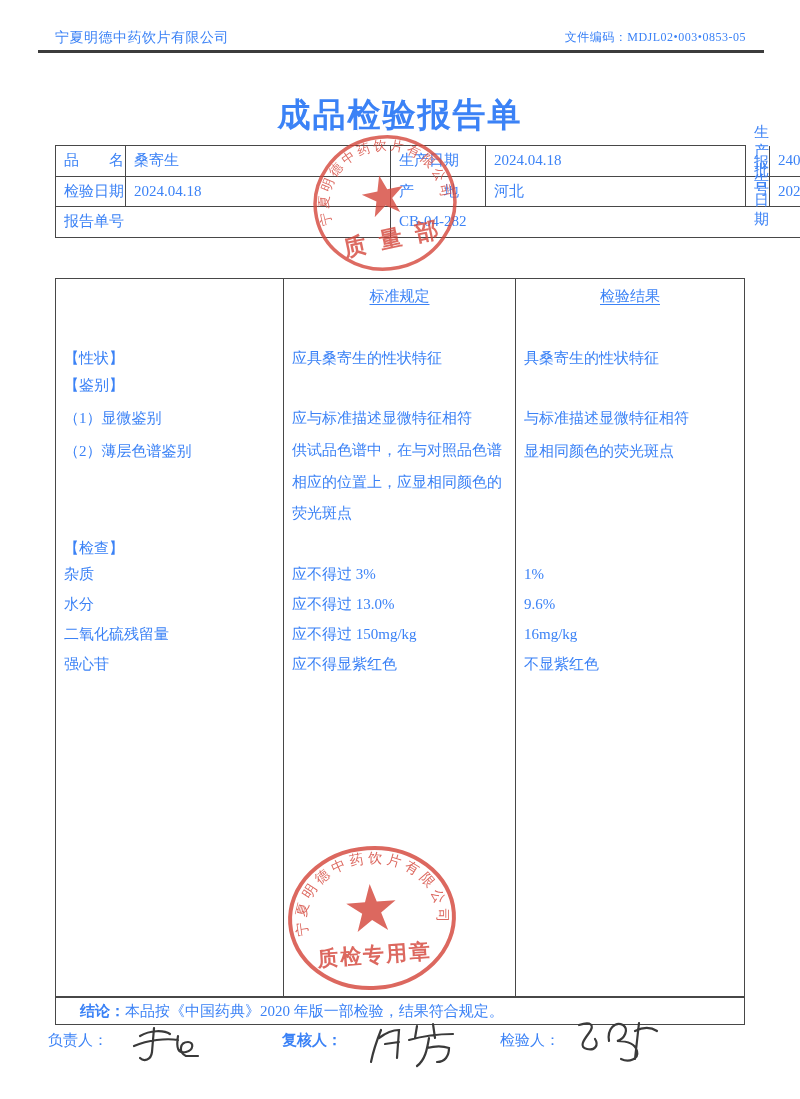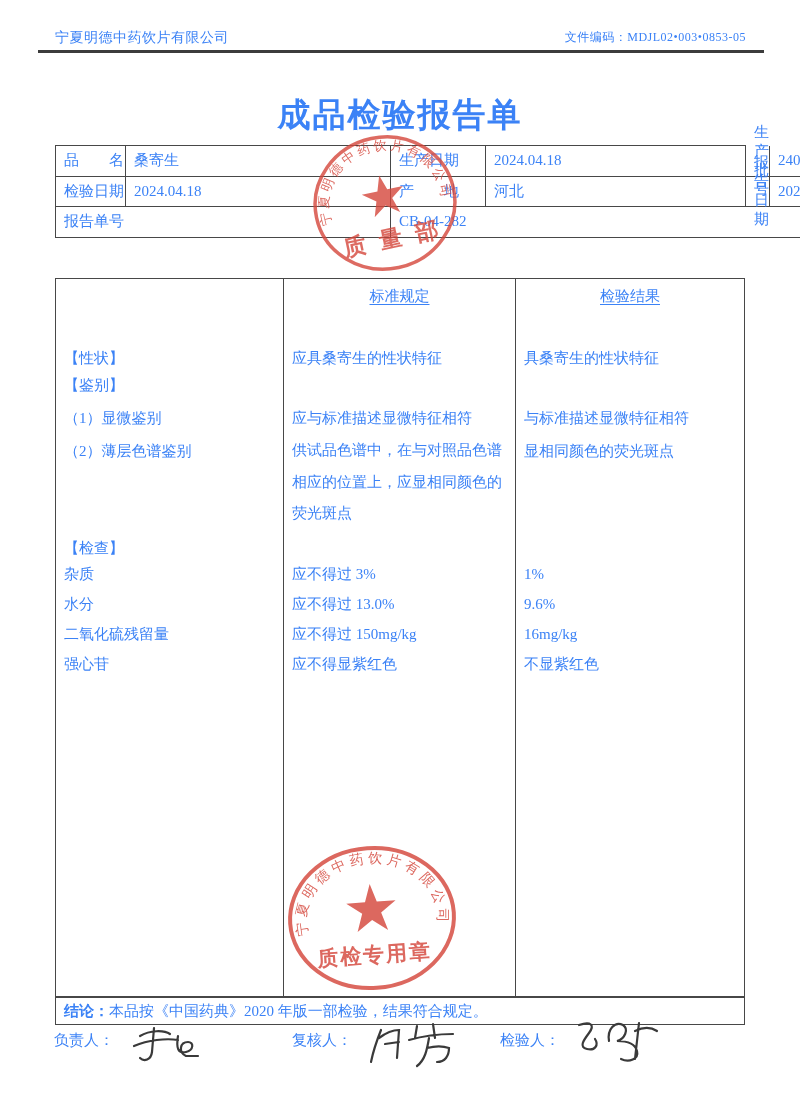--- a/index.html
+++ b/index.html
@@ -36,25 +36,25 @@
   .irow{position:absolute;left:0;width:100%;line-height:19px;}
   .irow .c1{position:absolute;left:8px;width:212px;}
   .irow .c2{position:absolute;left:236px;width:218px;}
   .irow .c3{position:absolute;left:468px;width:214px;}
   .r0{top:70px;} .r1{top:97px;} .r2{top:130px;} .r3{top:163px;}
   .r4{top:260px;} .r5{top:286px;} .r6{top:316px;} .r7{top:346px;} .r8{top:376px;}
   .r3 .c2{line-height:31.5px;margin-top:-7px;}
   
   .conclusion{position:absolute;left:55px;top:997px;width:690px;height:28px;
               border:1px solid #474747;box-sizing:border-box;font-size:15px;
-              display:flex;align-items:center;padding-left:8px;}
+              display:flex;align-items:center;padding-left:24px;}
   .conclusion .lbl{font-weight:bold;}
   
   .sig-label{position:absolute;top:1031px;font-size:15px;}
-  .sl1{left:48px;margin-left:6px;} .sl2{left:292px;} .sl3{left:500px;}
+  .sl1{left:48px;} .sl2{left:282px;font-weight:bold;} .sl3{left:500px;}
   .sig-svg{position:absolute;}
   .sg1{left:120px;top:1022px;} .sg2{left:365px;top:1018px;} .sg3{left:565px;top:1015px;}
   
   .stamp{position:absolute;pointer-events:none;}
   .stamp-top{left:295px;top:118px;width:180px;height:170px;}
   .stamp-bottom{left:262px;top:828px;width:220px;height:180px;}
 </style>
 </head>
 <body>
 

